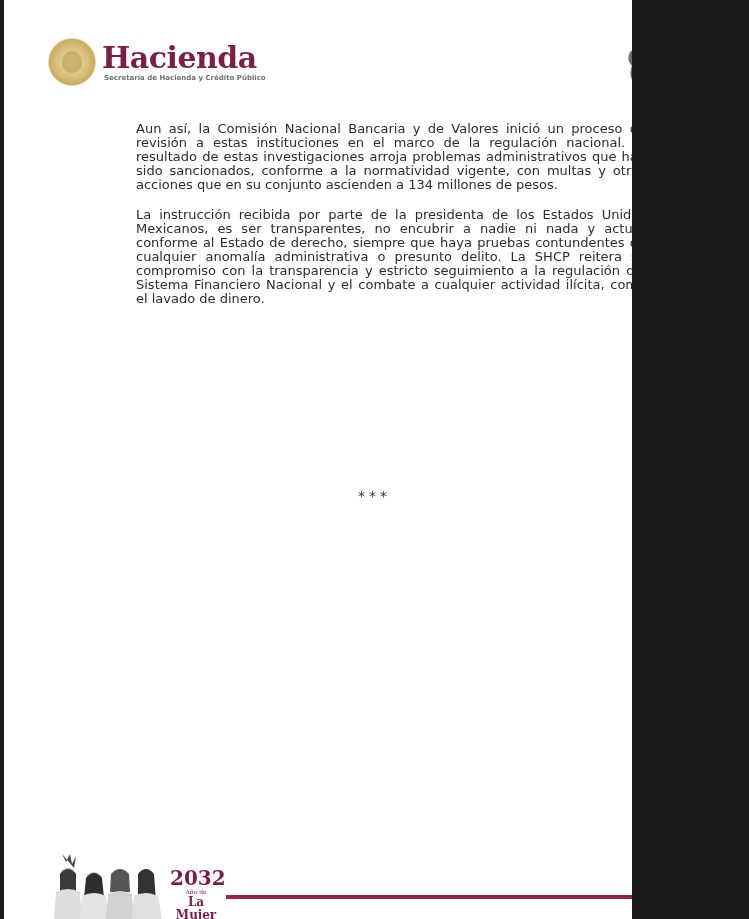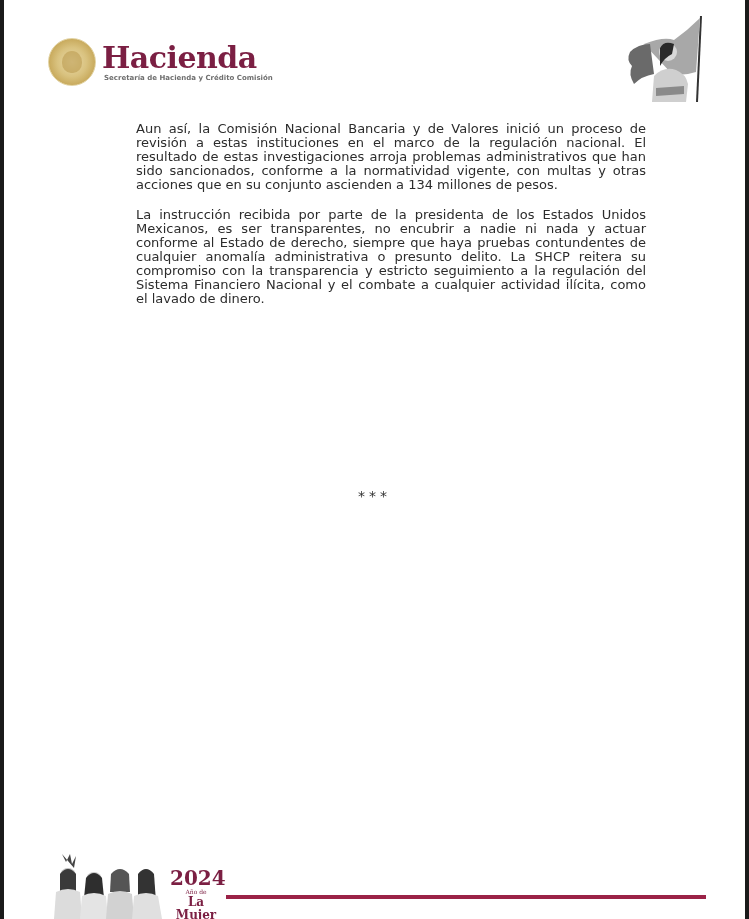--- a/index.html
+++ b/index.html
@@ -2,21 +2,21 @@
 <html><head>
 <meta charset="utf-8">
 <style>
   html, body { margin:0; padding:0; }
   body {
     width:749px; height:919px; overflow:hidden; position:relative;
     background:#1a1a1a;
     font-family: "DejaVu Sans", sans-serif;
   }
   .page {
-    position:absolute; left:4px; top:0; width:741px; height:919px;
+    position:absolute; left:4px; top:0; width:628px; height:919px;
     background:#ffffff; overflow:hidden;
   }
   .logo { position:absolute; left:44px; top:38px; display:flex; align-items:center; }
   .seal {
     width:46px; height:46px; border-radius:50%;
     background: radial-gradient(circle at 50% 50%, #e9d9a8 0%, #d9c27f 45%, #c9ab5e 70%, #efe4c4 100%);
     border:1px solid #e2d3a3; position:relative;
   }
   .seal::after {
     content:""; position:absolute; left:13px; top:12px; width:20px; height:22px;
@@ -57,21 +57,21 @@
 </style>
 </head>
 <body>
 
 <div class="page">
 
   <div class="logo">
     <div class="seal"></div>
     <div class="logo-text">
       <div class="brand">Hacienda</div>
-      <div class="brand-sub">Secretaría de Hacienda y Crédito Comisión</div>
+      <div class="brand-sub">Secretaría de Hacienda y Crédito Público</div>
     </div>
   </div>
 
   <svg class="flag-art" viewBox="0 0 80 90">
     <path d="M76 2 L78 2 L74 88 L72 88 Z" fill="#333"></path>
     <path d="M20 30 Q40 22 50 26 Q64 16 76 4 L72 58 Q60 62 48 60 Z" fill="#a8a8a8"></path>
     <path d="M6 38 Q14 30 26 30 L30 60 Q18 62 10 70 Q4 60 8 52 Q2 46 6 38 Z" fill="#6a6a6a"></path>
     <circle cx="44" cy="38" r="9" fill="#d8d8d8"></circle>
     <path d="M36 34 Q40 26 50 30 L48 40 Q40 44 36 52 Z" fill="#2a2a2a"></path>
     <path d="M28 88 L30 62 Q40 52 52 56 Q62 60 64 70 L62 88 Z" fill="#cfcfcf"></path>
@@ -95,20 +95,20 @@
     <path d="M32 67 L34 44 Q46 38 58 44 L60 67 Z" fill="#e4e4e4"></path>
     <circle cx="72" cy="26" r="8" fill="#bcbcbc"></circle>
     <path d="M63 22 Q72 12 81 22 L82 40 L62 40 Z" fill="#555"></path>
     <path d="M58 67 L60 42 Q72 36 84 42 L86 67 Z" fill="#d2d2d2"></path>
     <circle cx="98" cy="26" r="8" fill="#c4c4c4"></circle>
     <path d="M90 22 Q98 12 106 22 L108 50 L90 50 Z" fill="#333"></path>
     <path d="M84 67 L86 44 Q98 38 110 44 L114 67 Z" fill="#e0e0e0"></path>
   </svg>
 
   <div class="footer-year">
-    <div class="y">2024</div>
+    <div class="y">2032</div>
     <div class="s">Año de</div>
     <div class="m">La Mujer</div>
 
   </div>
 
   <div class="footer-line"></div>
 </div>
 
 </body></html>

